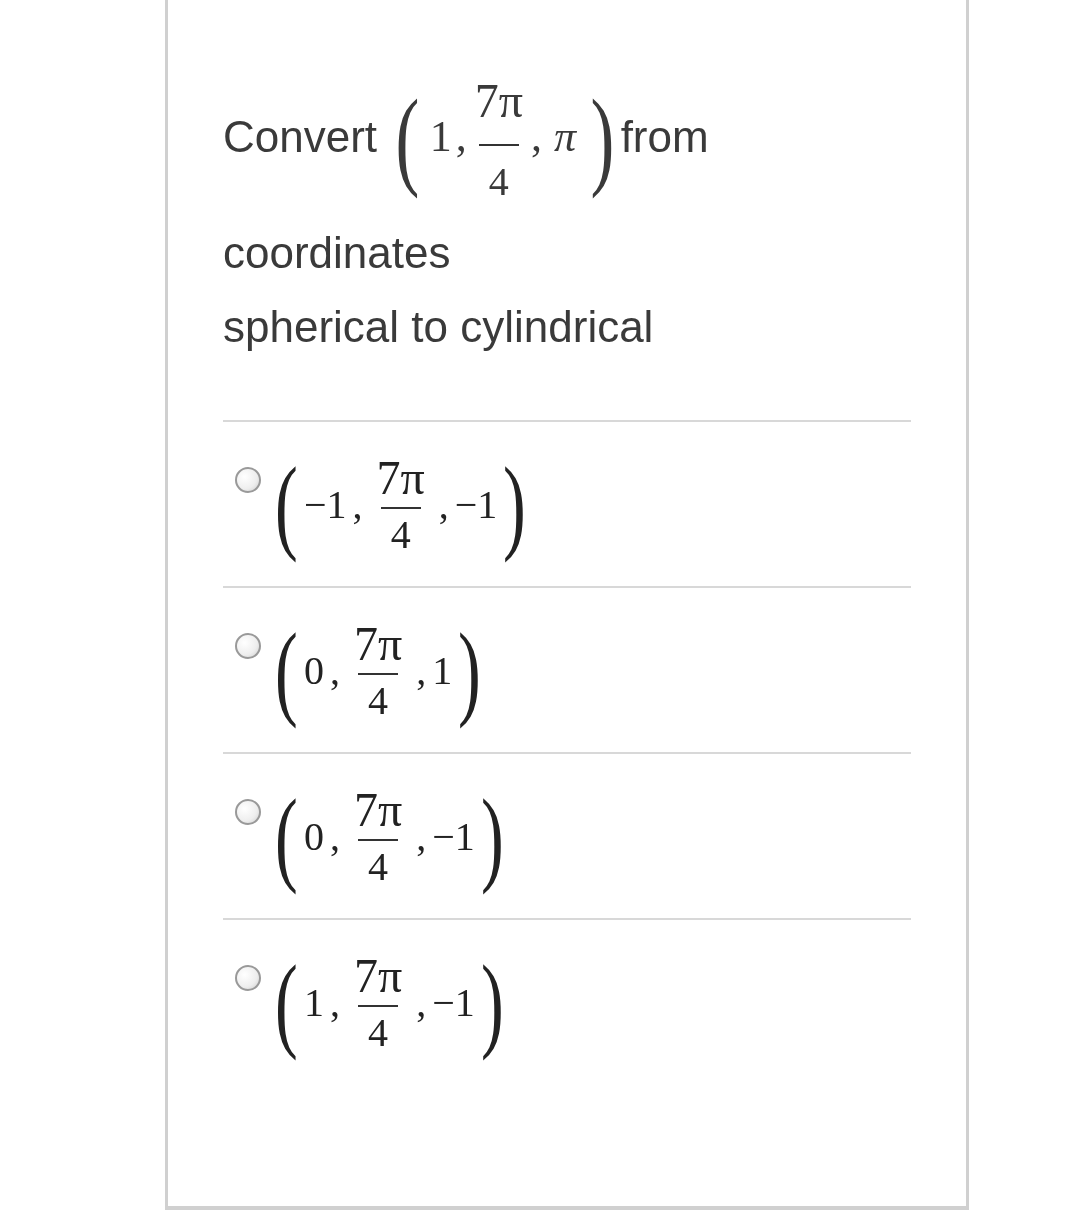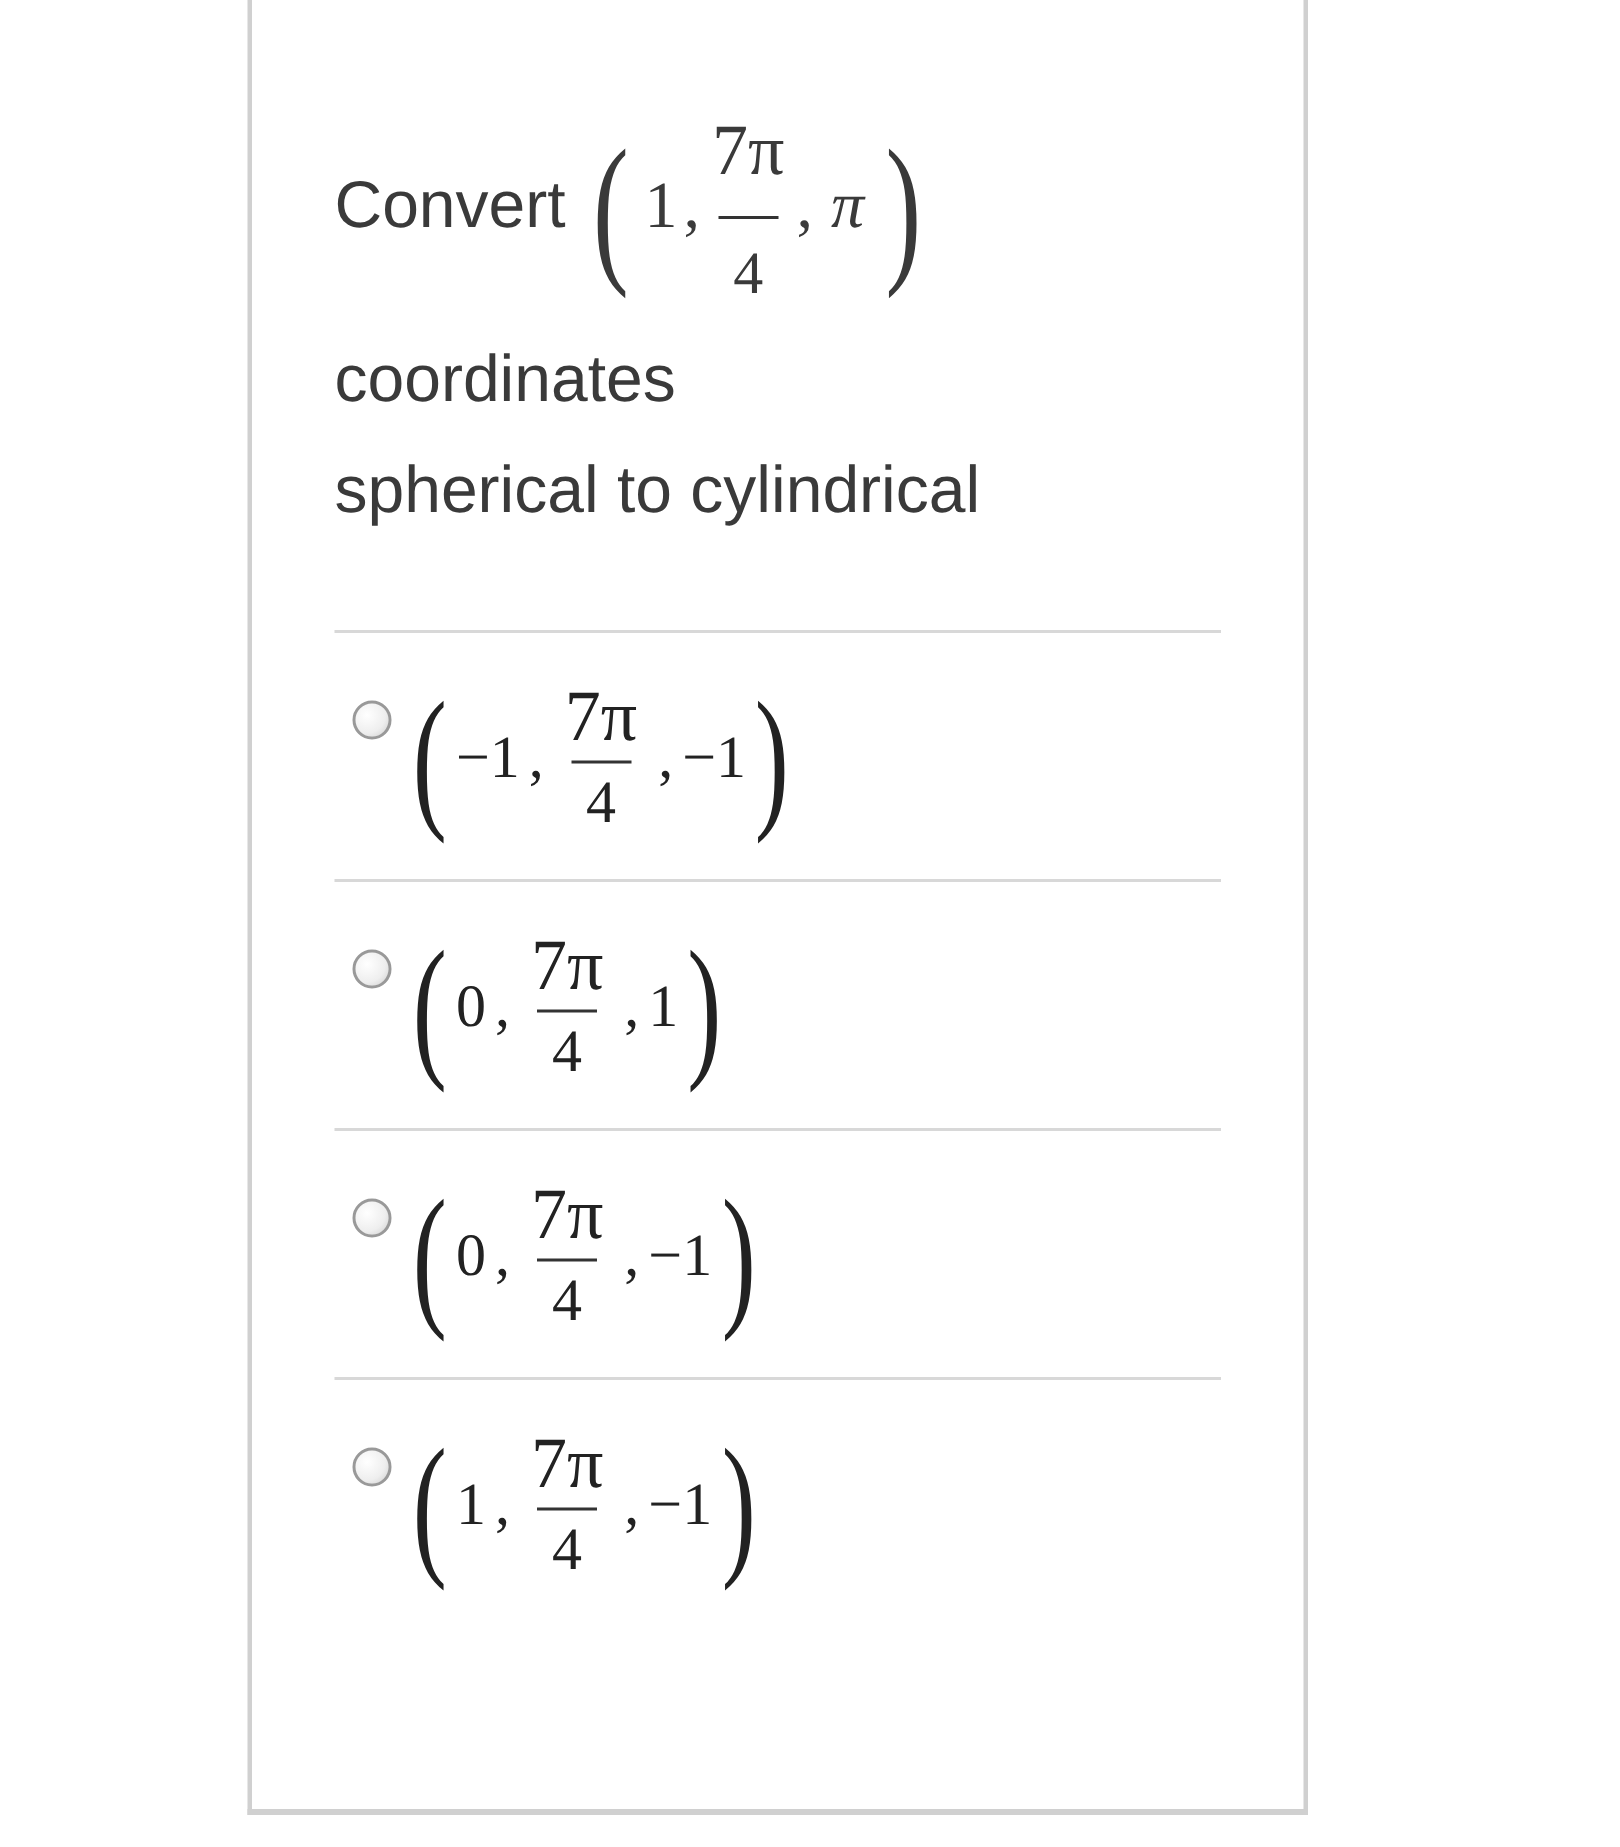--- a/index.html
+++ b/index.html
@@ -11,21 +11,21 @@
       font-family: 'Segoe UI', Arial, sans-serif;
       background: #fff;
       width: 1080px;
       height: 1231px;
       position: relative;
     }
     .outer-container {
       position: absolute;
       left: 165px;
       top: 0;
-      width: 707px;
+      width: 804px;
       height: 1210px;
       border-left: 3px solid #d0d0d0;
       border-right: 3px solid #d0d0d0;
       border-bottom: 4px solid #d0d0d0;
       padding: 60px 55px 40px 55px;
     }
     .question-text {
       font-size: 44px;
       color: #3a3a3a;
       line-height: 1.7;
@@ -128,20 +128,21 @@
         <span class="frac">
           <span class="num">7π</span>
           <span class="den">4</span>
         </span>
         <span>,</span>
         <span style="width:12px;display:inline-block;"></span>
         <span class="pi num-val">π</span>
         <span style="width:8px;display:inline-block;"></span>
         <span class="paren">)</span>
       </span>
+      <span>from</span>
     </div>
     <div>coordinates</div>
     <div>spherical to cylindrical</div>
   </div>
 
   <div class="options">
 
     <div class="option-row">
       <div class="radio"></div>
       <div class="option-math">

